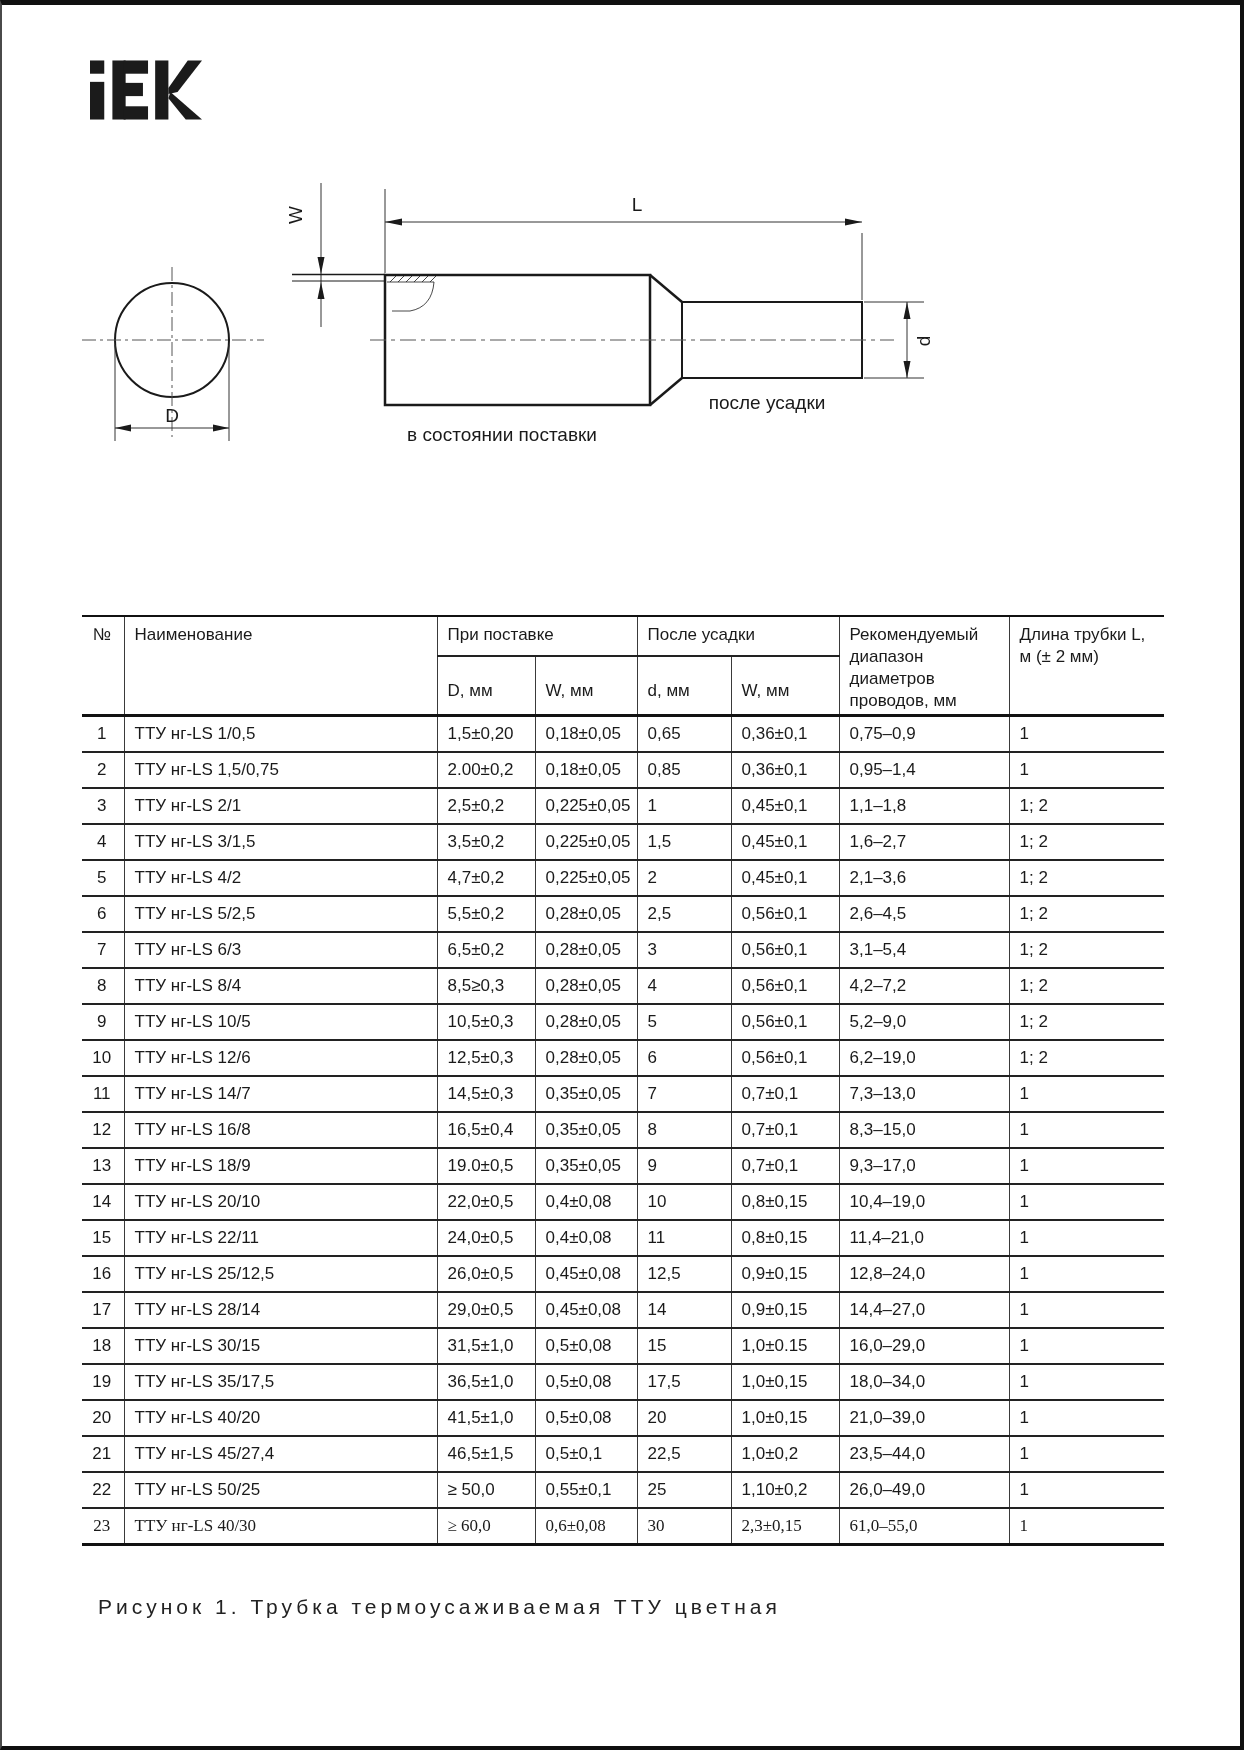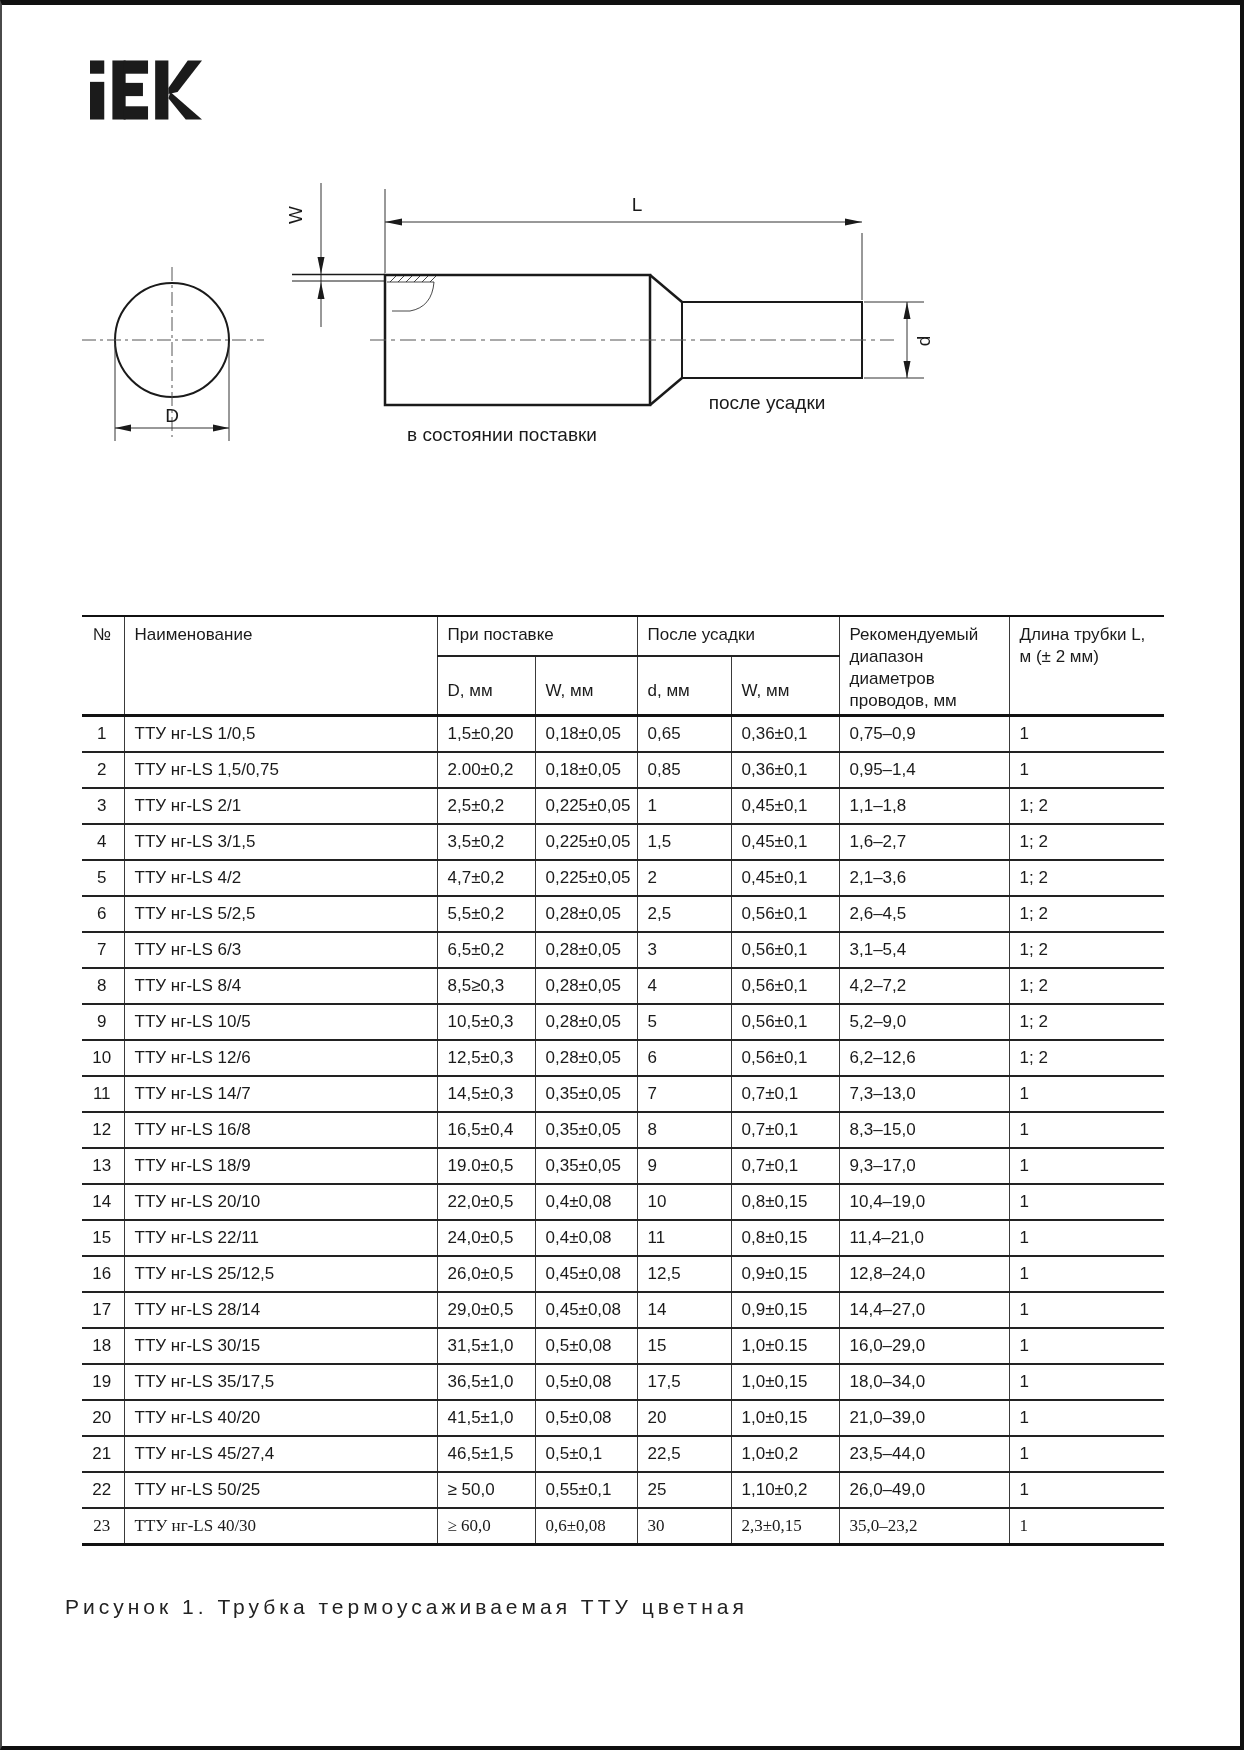--- a/index.html
+++ b/index.html
@@ -37,21 +37,21 @@
   .spec-table thead tr:first-child td{border-top:2px solid #111;}
   .spec-table thead tr.sub td,
   .spec-table thead td[rowspan]{border-bottom:3px solid #111;}
   .spec-table tbody td{height:30px;vertical-align:middle;}
   .spec-table tbody tr{height:35px;}
   .spec-table tbody tr:last-child td{border-bottom:3px solid #111;font-family:Liberation Serif, serif;}
   .c-num{text-align:center !important;padding-left:2px !important;}
   .c-first{border-left:none !important;}
   .c-last{border-right:none !important;margin-left:44px;}
   .caption{
-    position:absolute;left:63px;top:1590px;
+    position:absolute;left:96px;top:1590px;
     font-size:21px;letter-spacing:4px;color:#222;
     white-space:nowrap;
   }
 </style>
 </head>
 <body>
 
 <div class="page">
 
   <svg class="logo" viewBox="0 0 110 58" aria-label="IEK">
@@ -244,21 +244,21 @@
           <td>5,2–9,0</td>
           <td class="c-last">1; 2</td>
         </tr>
         <tr>
           <td class="c-num c-first">10</td>
           <td>ТТУ нг-LS 12/6</td>
           <td>12,5±0,3</td>
           <td>0,28±0,05</td>
           <td>6</td>
           <td>0,56±0,1</td>
-          <td>6,2–12,6</td>
+          <td>6,2–19,0</td>
           <td class="c-last">1; 2</td>
         </tr>
         <tr>
           <td class="c-num c-first">11</td>
           <td>ТТУ нг-LS 14/7</td>
           <td>14,5±0,3</td>
           <td>0,35±0,05</td>
           <td>7</td>
           <td>0,7±0,1</td>
           <td>7,3–13,0</td>
@@ -374,21 +374,21 @@
           <td>26,0–49,0</td>
           <td class="c-last">1</td>
         </tr>
         <tr>
           <td class="c-num c-first">23</td>
           <td>ТТУ нг-LS 40/30</td>
           <td>≥ 60,0</td>
           <td>0,6±0,08</td>
           <td>30</td>
           <td>2,3±0,15</td>
-          <td>35,0–23,2</td>
+          <td>61,0–55,0</td>
           <td class="c-last">1</td>
         </tr>
       </tbody>
   </table>
 
   <div class="caption">Рисунок 1. Трубка термоусаживаемая ТТУ цветная</div>
 
 </div>
 
 </body></html>

